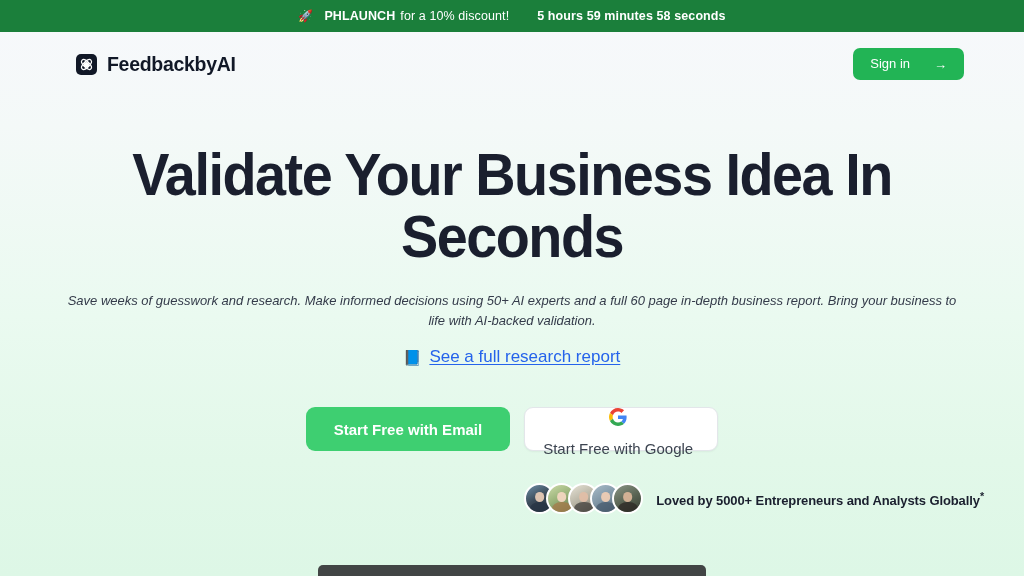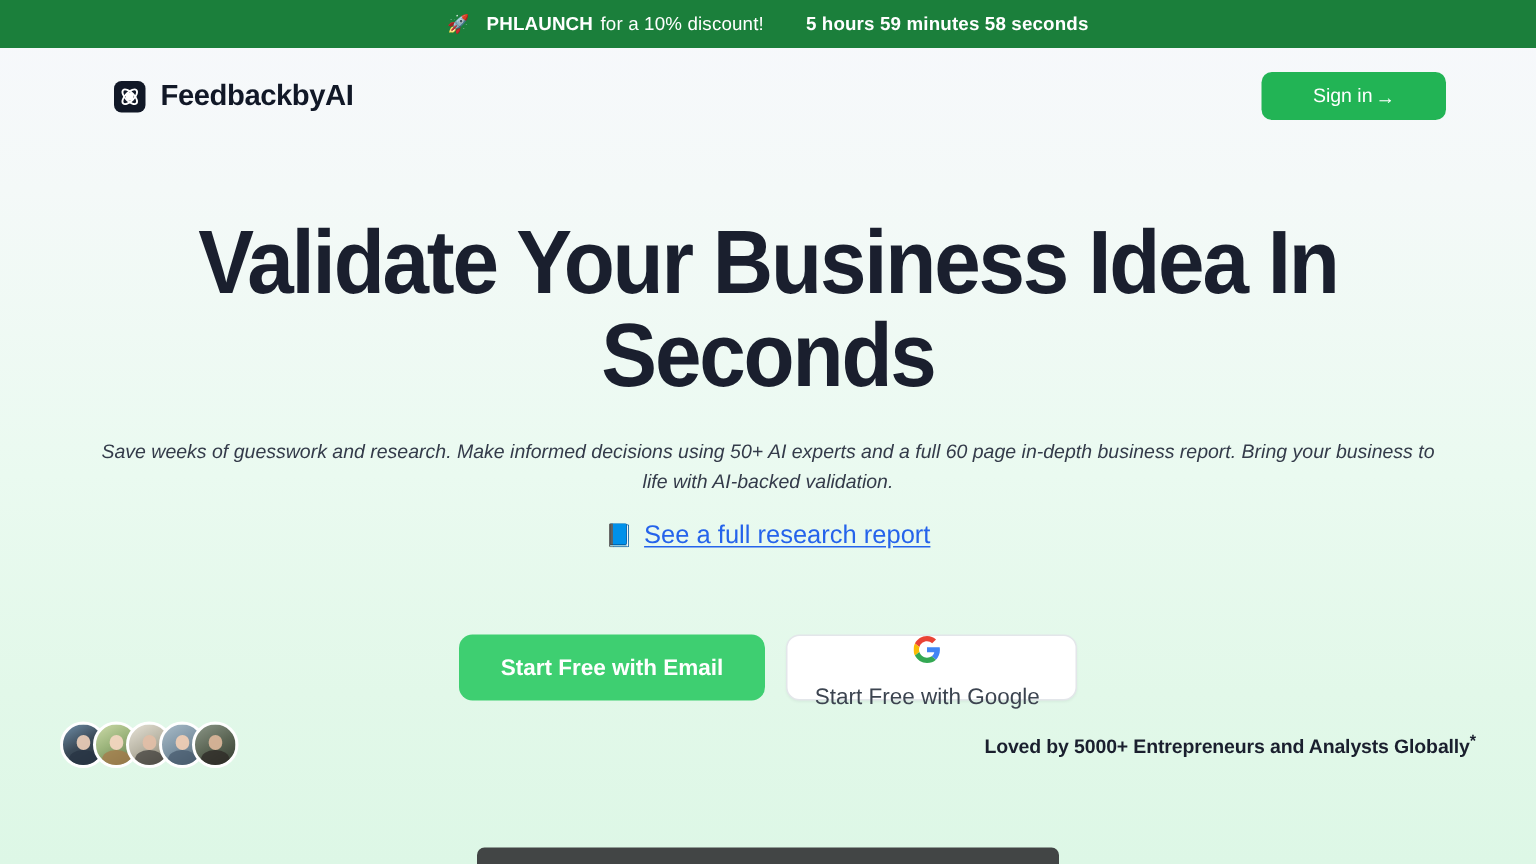--- a/index.html
+++ b/index.html
@@ -86,26 +86,26 @@
   .brand-name {
     font-size: 19.5px;
     font-weight: 700;
     color: #111827;
     letter-spacing: -0.3px;
   }
 
   .signin-btn {
     display: flex;
     align-items: center;
-    gap: 2px;
+    gap: 24px;
     background: #22b455;
     color: #ffffff;
     border: none;
     border-radius: 7px;
-    padding: 8px 34px;
+    padding: 8px 17px;
     font-size: 13px;
     font-weight: 500;
     font-family: "Liberation Sans", sans-serif;
     cursor: pointer;
     line-height: 1.2;
   }
   .signin-arrow { font-size: 13px; line-height: 1; }
 
   
   .hero {
@@ -150,21 +150,21 @@
   .report-link {
     font-size: 17px;
     color: #2563eb;
     text-decoration: underline;
     text-underline-offset: 2px;
     cursor: pointer;
   }
 
   
   .cta-row {
-    margin-top: 56px;
+    margin-top: 40px;
     display: flex;
     align-items: center;
     justify-content: center;
     gap: 14px;
   }
 
   .btn-email {
     background: #3ecf71;
     color: #ffffff;
     border: none;
@@ -194,24 +194,24 @@
     display: flex;
     align-items: center;
     gap: 14px;
     box-shadow: 0 1px 2px rgba(16,24,40,0.05);
     flex-direction: column;
   }
   .g-logo { width: 18px; height: 18px; display: block; flex: 0 0 auto; }
 
   
   .social-row {
-    margin-top: 14px;
-    display: flex;
-    align-items: center;
-    justify-content: space-between;
+    margin-top: 32px;
+    display: flex;
+    align-items: center;
+    justify-content: flex-end;
     gap: 13px;
   }
   .avatars { display: flex; align-items: center; }
   .avatar {
     width: 31px;
     height: 31px;
     border-radius: 50%;
     border: 2px solid #ffffff;
     margin-left: -9px;
     background-size: cover;

